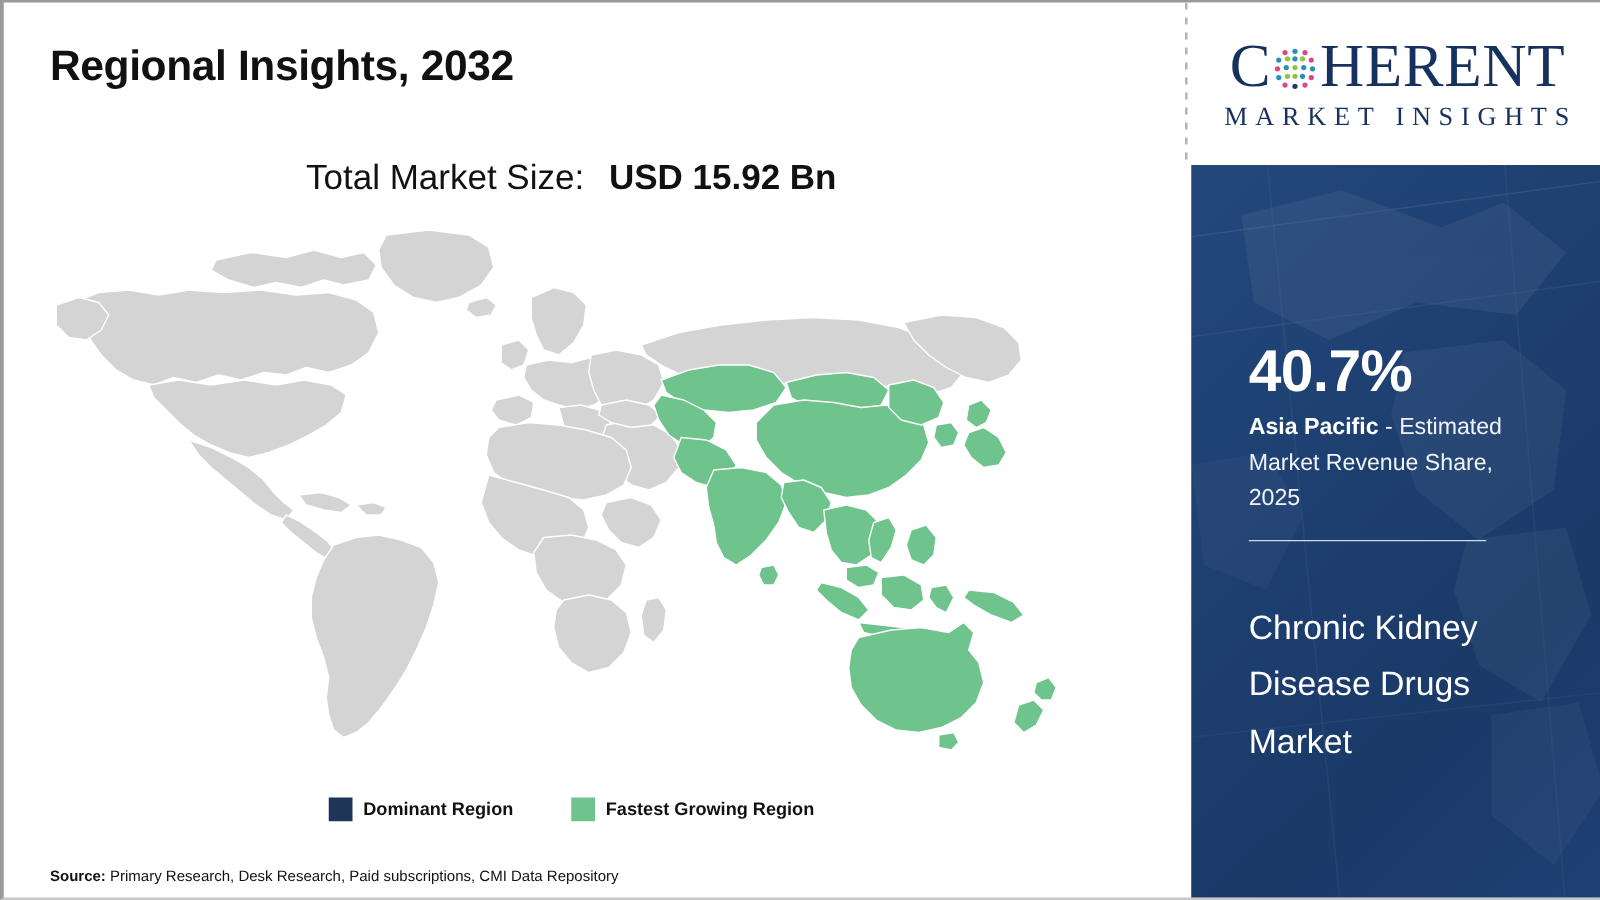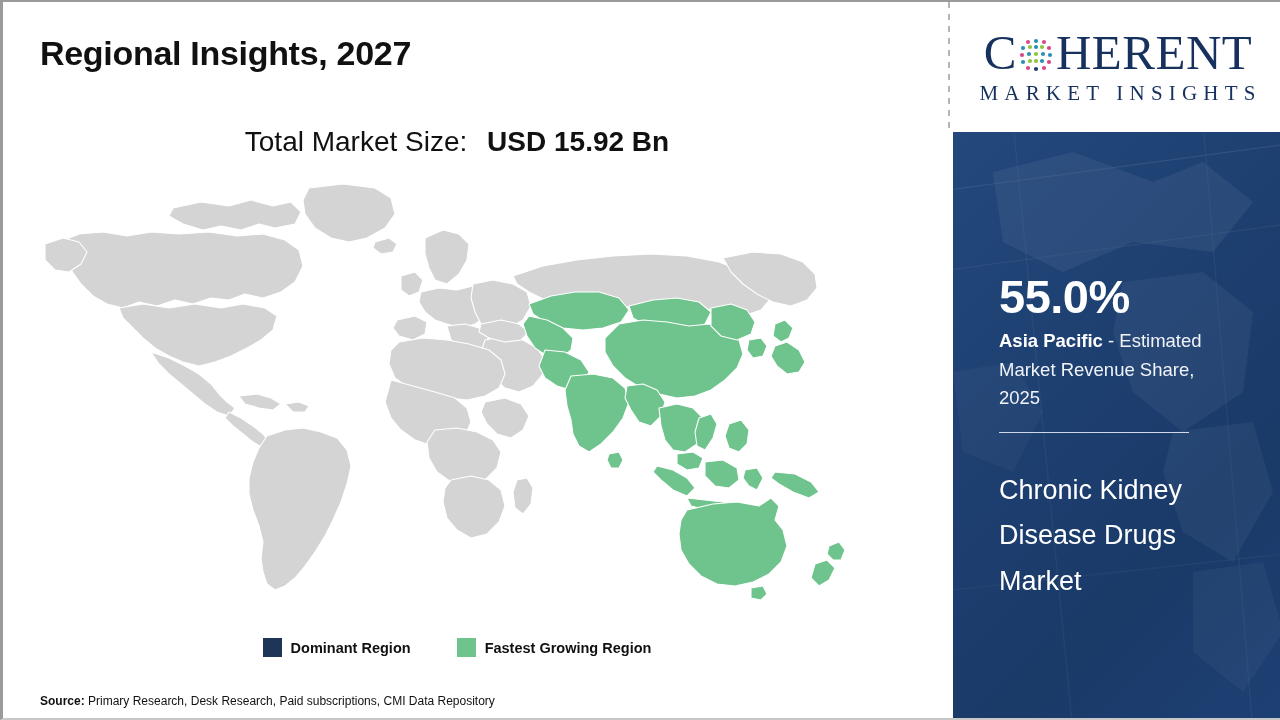--- a/index.html
+++ b/index.html
@@ -222,37 +222,37 @@
     position: absolute;
     top: 300px;
     left: 0;
     width: 190px;
     height: 1px;
     background: #cfd8e6;
   }
 
   #market-name {
     position: absolute;
-    top: 336px;
+    top: 348px;
     left: 0;
     width: 240px;
     font-size: 27px;
     color: #ffffff;
     line-height: 1.68;
     font-weight: normal;
   }
 </style>
 </head>
 <body>
 
 <div id="page">
 
   <div id="left-panel">
 
-    <div id="page-title">Regional Insights, 2027</div>
+    <div id="page-title">Regional Insights, 2032</div>
 
     <div id="market-size-line">
       <span class="ms-label">Total Market Size: </span><span class="ms-value">USD 15.92 Bn</span>
     </div>
 
     <div id="map-wrap">
       <svg viewBox="0 0 875 440" preserveAspectRatio="xMidYMid meet">
 
         <path class="land-base" d="M286 8 L320 4 L352 8 L368 18 L372 34 L362 48 L344 58 L326 62 L308 58 L292 48 L282 34 L280 20 Z"></path>
 
@@ -382,21 +382,21 @@
         <path class="tex-shape" d="M240 440 L310 430 L330 500 L290 560 L240 520 Z" opacity="0.24"></path>
         <path class="tex-line" d="M-20 60 L350 10" opacity="0.5"></path>
         <path class="tex-line" d="M-20 140 L350 90" opacity="0.35"></path>
         <path class="tex-line" d="M60 -10 L120 600" opacity="0.3"></path>
         <path class="tex-line" d="M250 -10 L300 600" opacity="0.3"></path>
         <path class="tex-line" d="M-20 460 L350 420" opacity="0.25"></path>
       </svg>
     </div>
 
     <div id="panel-content">
-      <div id="stat-value">55.0%</div>
+      <div id="stat-value">40.7%</div>
       <div id="stat-caption">
         <span class="region-name">Asia Pacific</span><span> - Estimated Market Revenue Share, 2025</span>
       </div>
       <div id="panel-rule"></div>
       <div id="market-name">Chronic Kidney Disease Drugs Market</div>
     </div>
   </div>
 
 </div>
 

